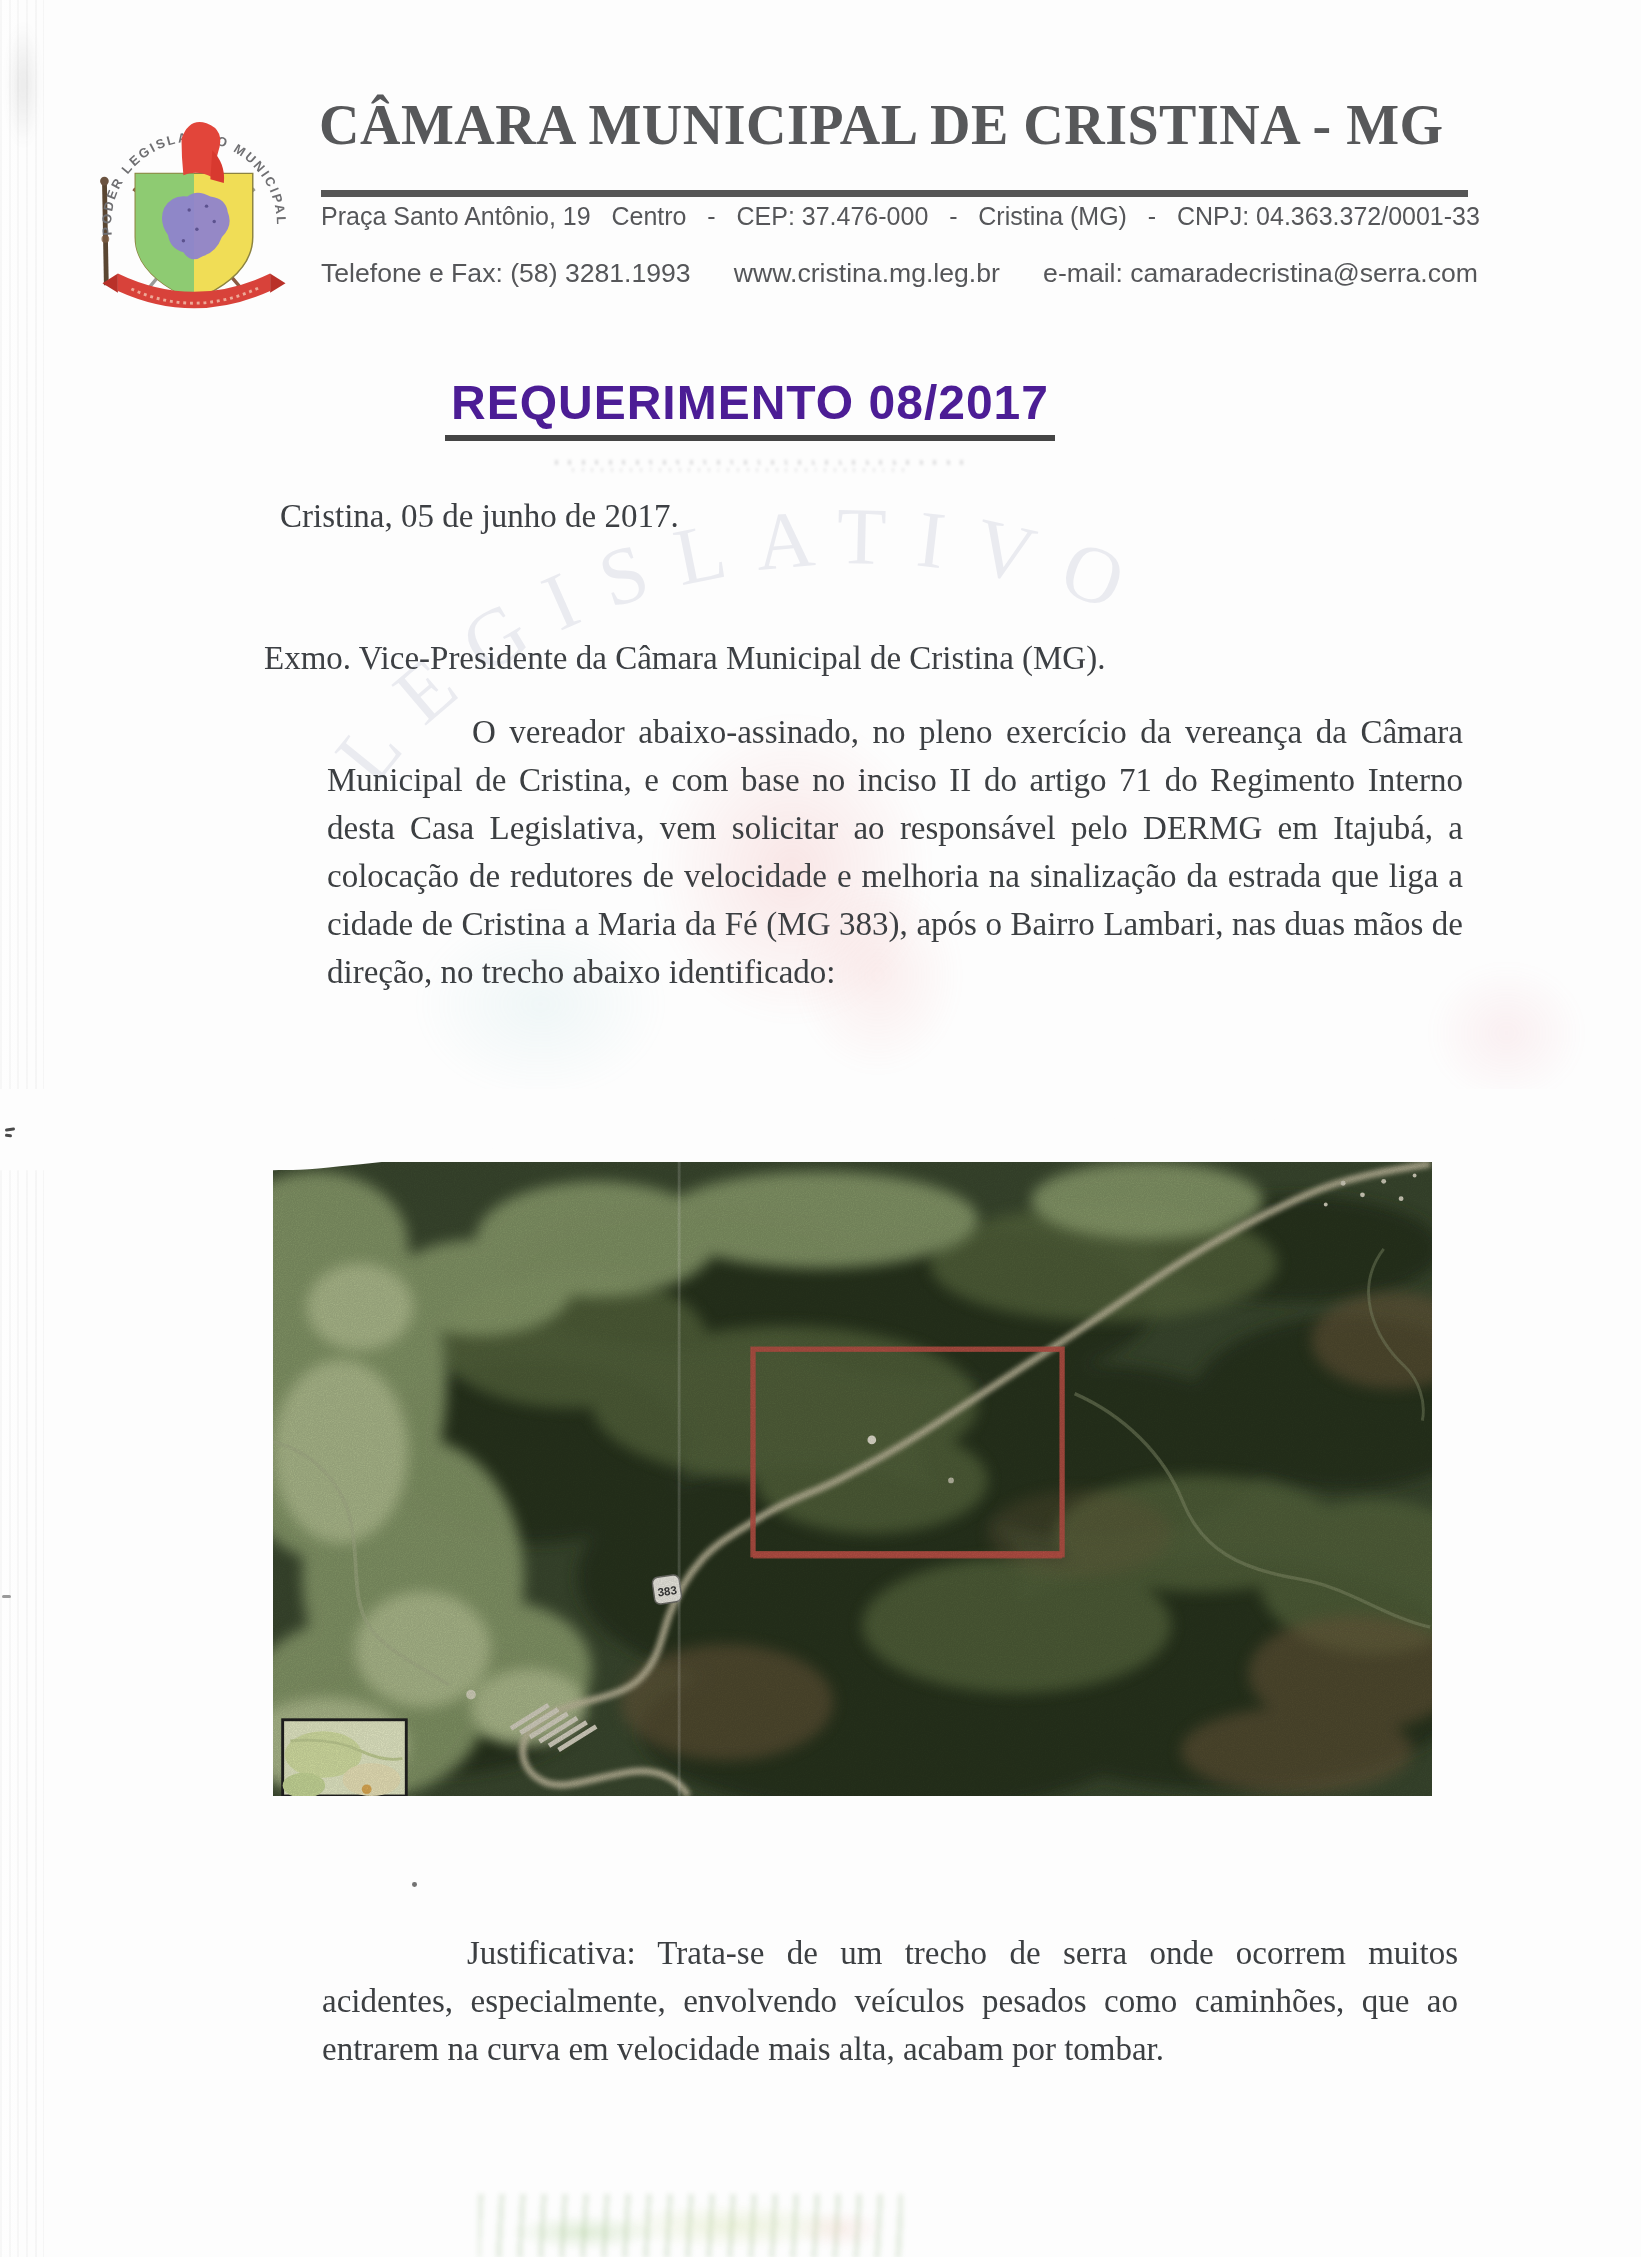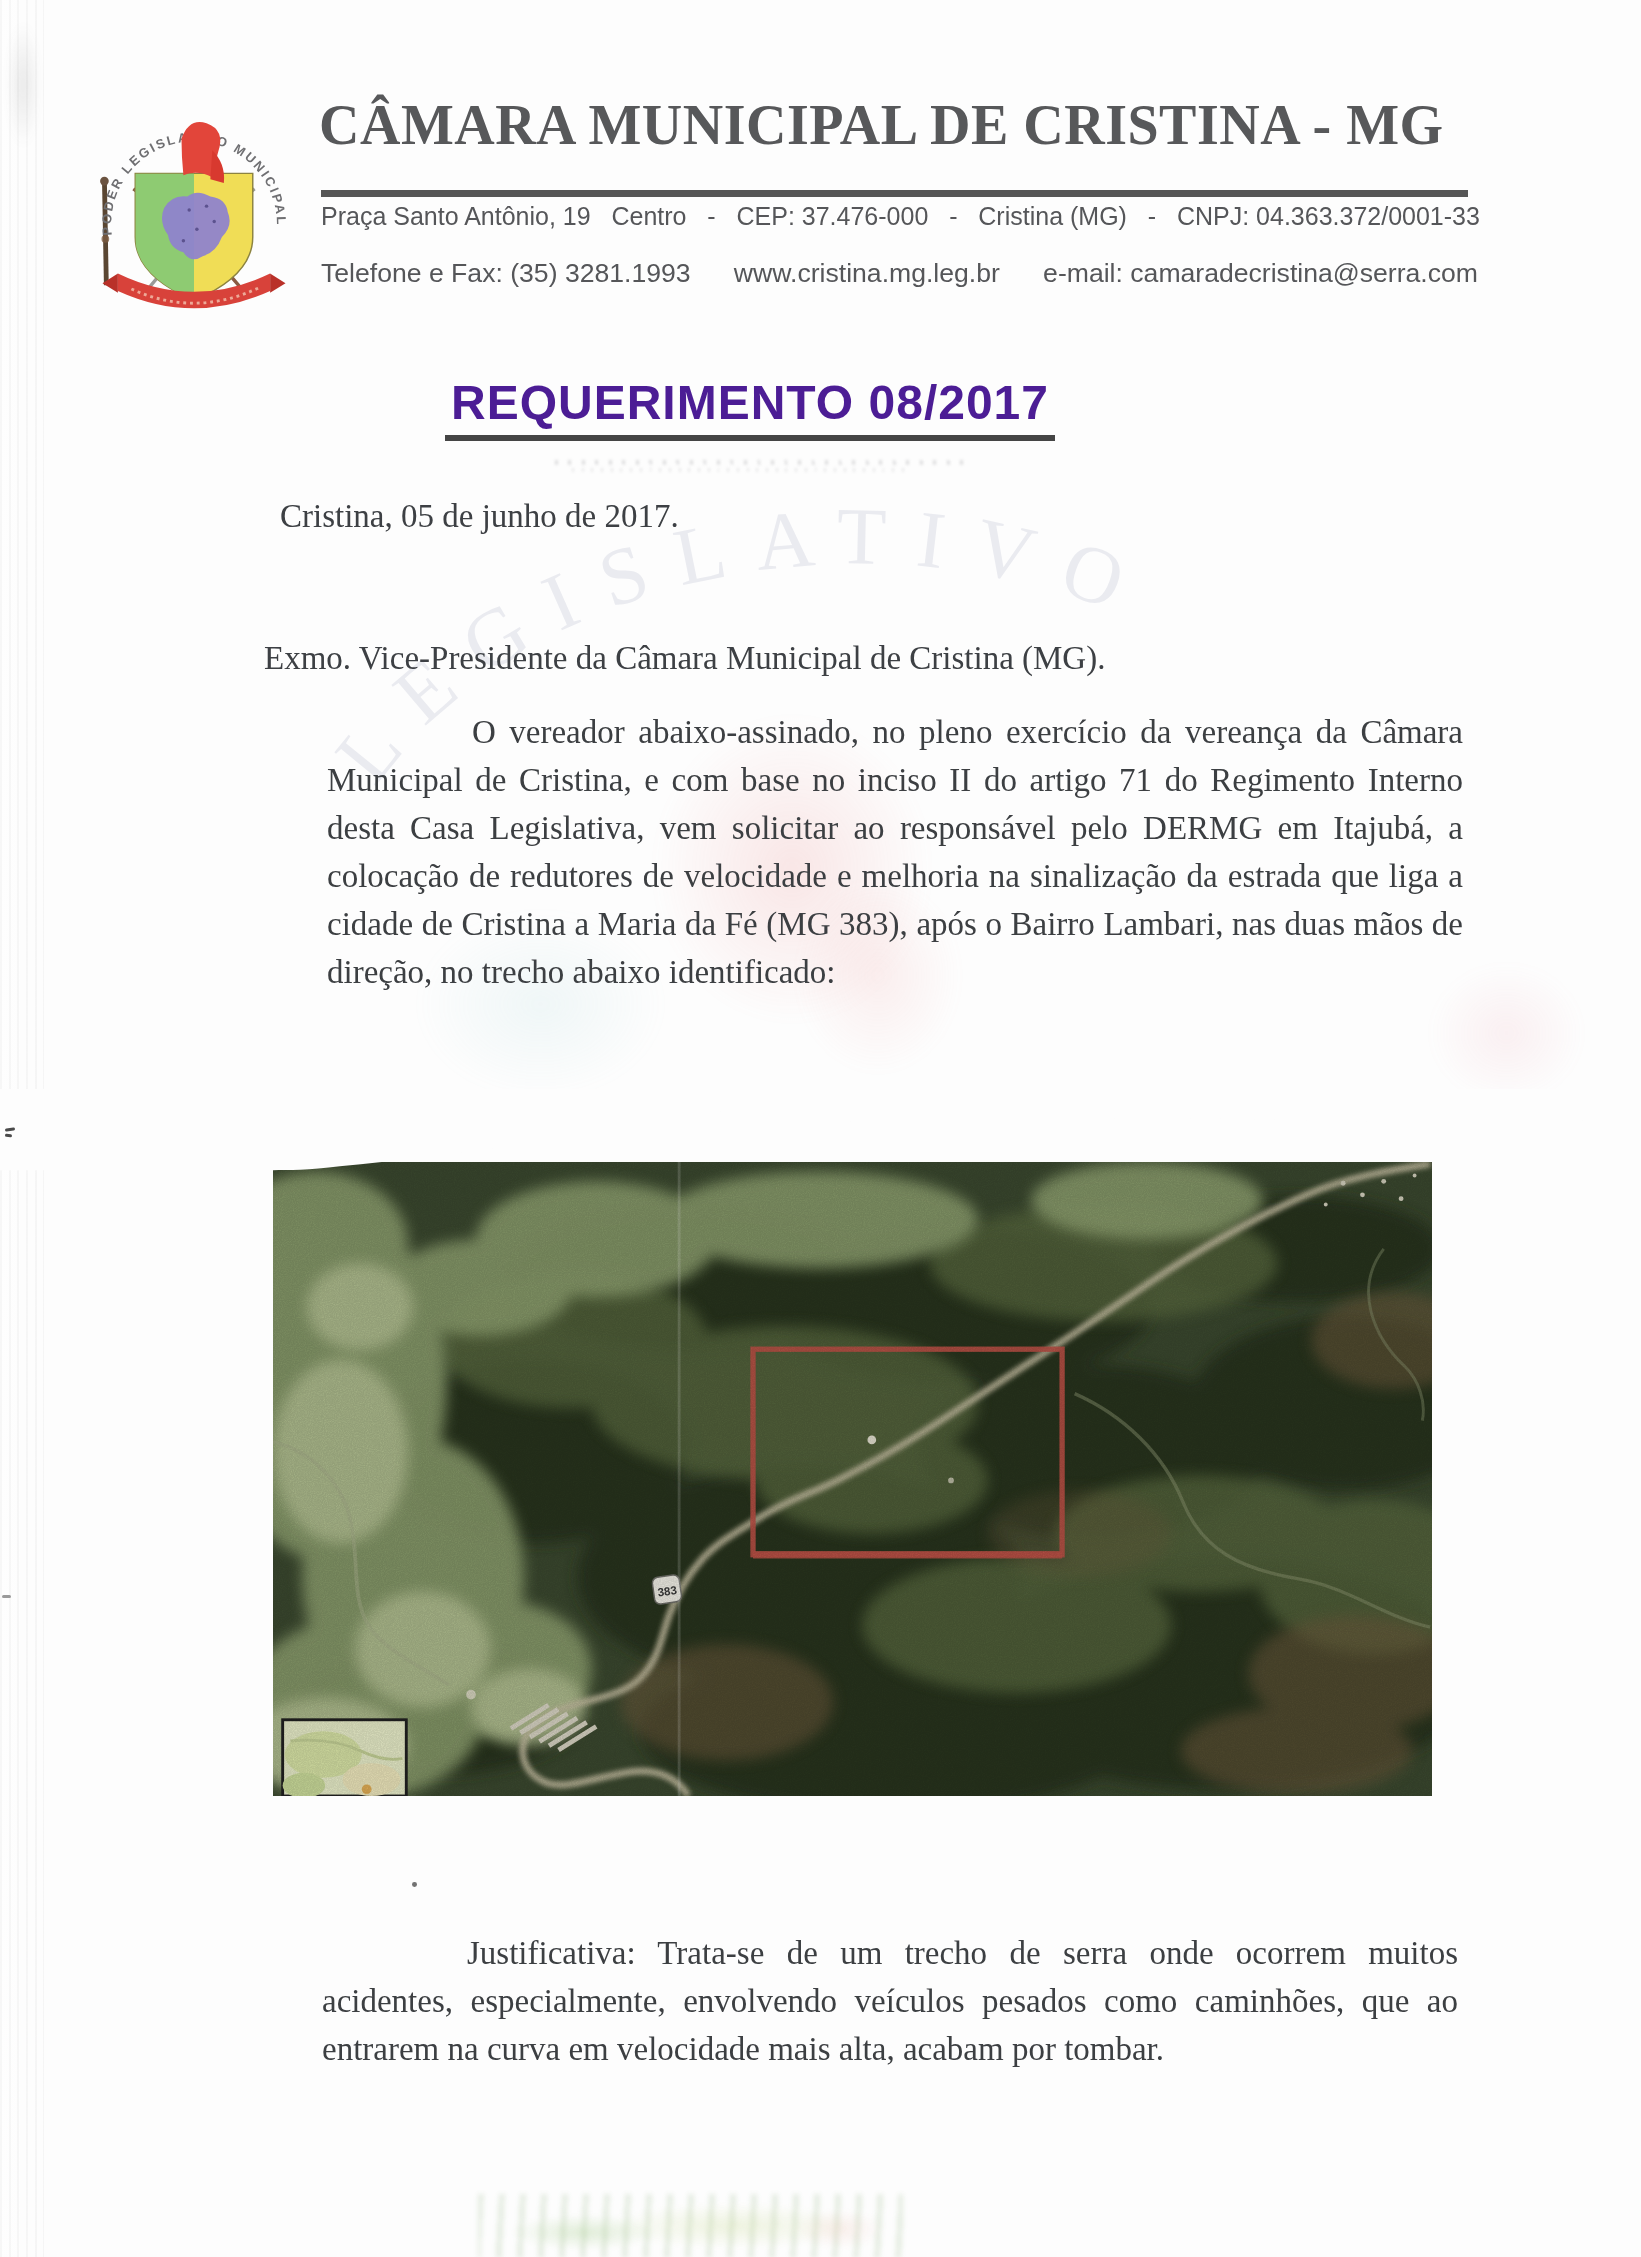--- a/index.html
+++ b/index.html
@@ -159,21 +159,21 @@
     <path d="M30,206 L14,216 L30,226 Z" fill="#b93129"></path>
     <path d="M188,206 L204,216 L188,226 Z" fill="#b93129"></path>
     <path d="M44,222 Q109,252 176,221" stroke="rgba(255,255,230,0.55)" stroke-width="3" fill="none" stroke-dasharray="3 4"></path>
   </g>
 </svg>
 
 <div class="abs org-name">CÂMARA MUNICIPAL DE CRISTINA - MG</div>
 <div class="abs org-underline"></div>
 <div class="abs addr1">Praça Santo Antônio, 19   Centro   -   CEP: 37.476-000   -   Cristina (MG)   -   CNPJ: 04.363.372/0001-33</div>
 <div class="abs addr2">
-  <span>Telefone e Fax: (35) 3281.1993</span>
+  <span>Telefone e Fax: (58) 3281.1993</span>
   <span>www.cristina.mg.leg.br</span>
   <span>e-mail: camaradecristina@serra.com</span>
 </div>
 
 <div class="abs doc-title-wrap">
   <span class="doc-title">REQUERIMENTO 08/2017</span>
 </div>
 <div class="abs date-line">Cristina, 05 de junho de 2017.</div>
 <div class="abs salutation">Exmo. Vice-Presidente da Câmara Municipal de Cristina (MG).</div>
 <div class="abs paragraph par-body">O vereador abaixo-assinado, no pleno exercício da vereança da Câmara Municipal de Cristina, e com base no inciso II do artigo 71 do Regimento Interno desta Casa Legislativa, vem solicitar ao responsável pelo DERMG em Itajubá, a colocação de redutores de velocidade e melhoria na sinalização da estrada que liga a cidade de Cristina a Maria da Fé (MG 383), após o Bairro Lambari, nas duas mãos de direção, no trecho abaixo identificado:</div>

